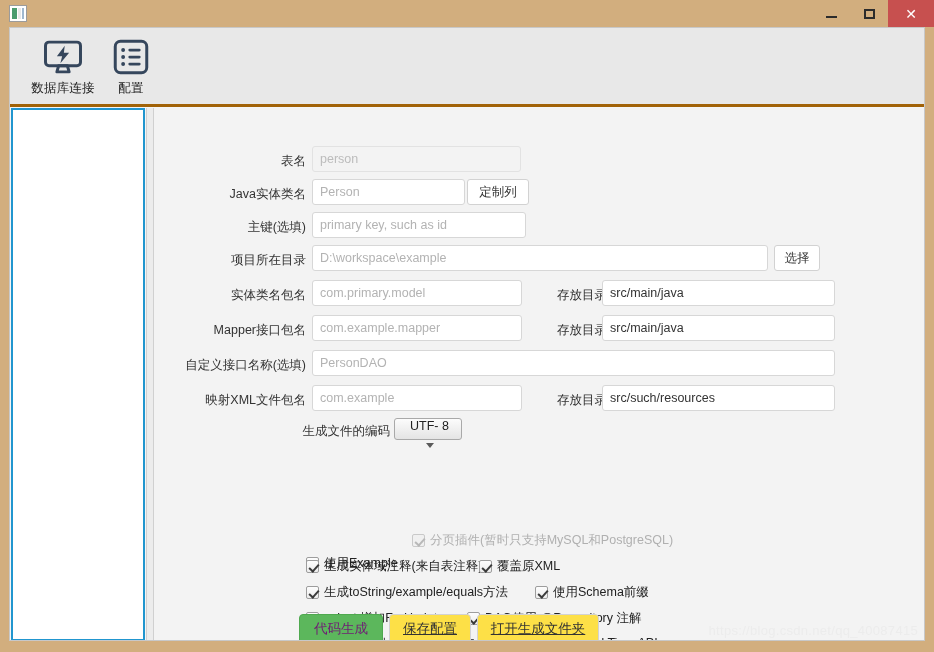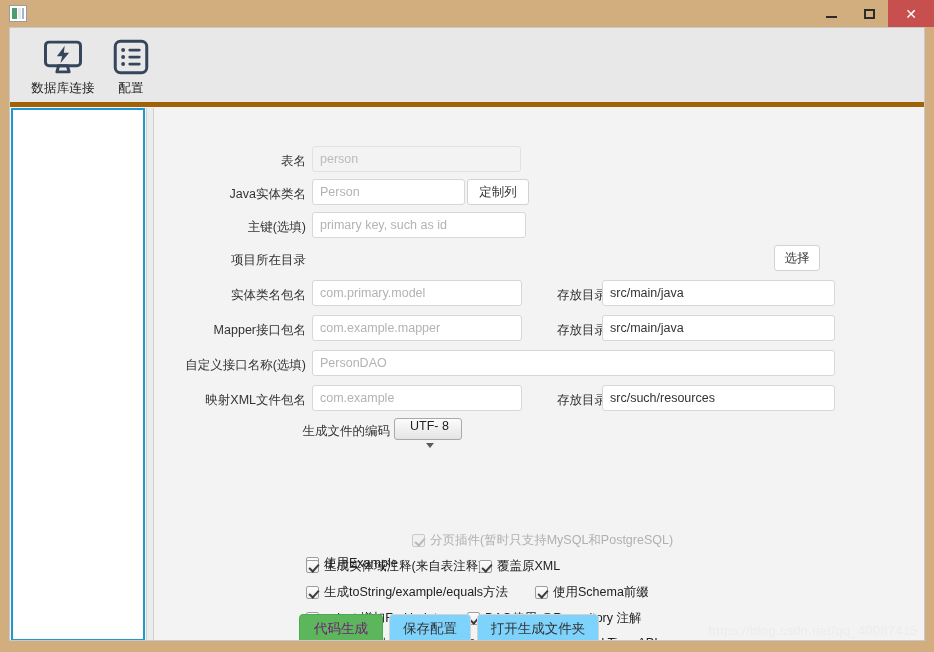--- a/index.html
+++ b/index.html
@@ -39,21 +39,21 @@
 
   
   .client{
     position:absolute;left:9px;top:27px;width:916px;height:614px;
     background:#f5f5f5;border:1px solid #c8c8c8;box-sizing:border-box;
     overflow:hidden;
   }
   
   .toolbar{
     position:absolute;left:0;top:0;width:914px;height:79px;
-    background:#e8e8e8;border-bottom:5px solid #a16207;box-sizing:border-box;
+    background:#e8e8e8;border-bottom:3px solid #a16207;box-sizing:border-box;
   }
   .tool-item{
     position:absolute;top:7px;width:86px;height:66px;
     display:flex;flex-direction:column;align-items:center;justify-content:flex-start;
     cursor:default;
   }
   .tool-item .ico{height:44px;display:flex;align-items:center;justify-content:center;}
   .tool-item .lbl{
     font-size:12.5px;color:#222;margin-top:1px;letter-spacing:0.2px;
   }
@@ -123,21 +123,21 @@
   .cb.dis .box{background:#f0f0f0;border-color:#c9c9c9;}
   .cb.dis.checked .box:after{border-color:#b8b8b8;}
 
   
   .abtn{
     position:absolute;box-sizing:border-box;height:30px;
     border-radius:4px;display:flex;align-items:center;justify-content:center;
     font-size:13.5px;cursor:default;
   }
   .abtn.primary{background:#5cb75c;border:1px solid #4fa94f;color:#701a75;}
-  .abtn.normal{background:#7dd3fc;border:1px solid #d2d2d2;color:#333;}
+  .abtn.normal{background:#fde047;border:1px solid #d2d2d2;color:#333;text-decoration:underline;}
 
   .watermark{
     position:absolute;right:6px;bottom:3px;
     font-size:13px;color:#ececec;letter-spacing:0.3px;
     user-select:none;
   }
 </style>
 </head>
 <body>
 
@@ -203,20 +203,21 @@
       <div class="inp ph disabled" style="left:158px;top:38px;width:209px;">person</div>
 
       <div class="lbl-r" style="left:0px;top:78px;width:152px;">Java实体类名</div>
       <div class="inp ph" style="left:158px;top:71px;width:153px;">Person</div>
       <div class="btn" style="left:313px;top:71px;width:62px;">定制列</div>
 
       <div class="lbl-r" style="left:0px;top:111px;width:152px;">主键(选填)</div>
       <div class="inp ph" style="left:158px;top:104px;width:214px;">primary key, such as id</div>
 
       <div class="lbl-r" style="left:0px;top:144px;width:152px;">项目所在目录</div>
+      <div class="inp ph" style="left:158px;top:137px;width:456px;">D:\workspace\example</div>
       <div class="btn" style="left:620px;top:137px;width:46px;">选择</div>
 
       <div class="lbl-r" style="left:0px;top:179px;width:152px;">实体类名包名</div>
       <div class="inp ph" style="left:158px;top:172px;width:210px;">com.primary.model</div>
       <div class="lbl-r" style="left:378px;top:179px;width:75px;">存放目录</div>
       <div class="inp" style="left:448px;top:172px;width:233px;">src/main/java</div>
 
       <div class="lbl-r" style="left:0px;top:214px;width:152px;">Mapper接口包名</div>
       <div class="inp ph" style="left:158px;top:207px;width:210px;">com.example.mapper</div>
       <div class="lbl-r" style="left:378px;top:214px;width:75px;">存放目录</div>

